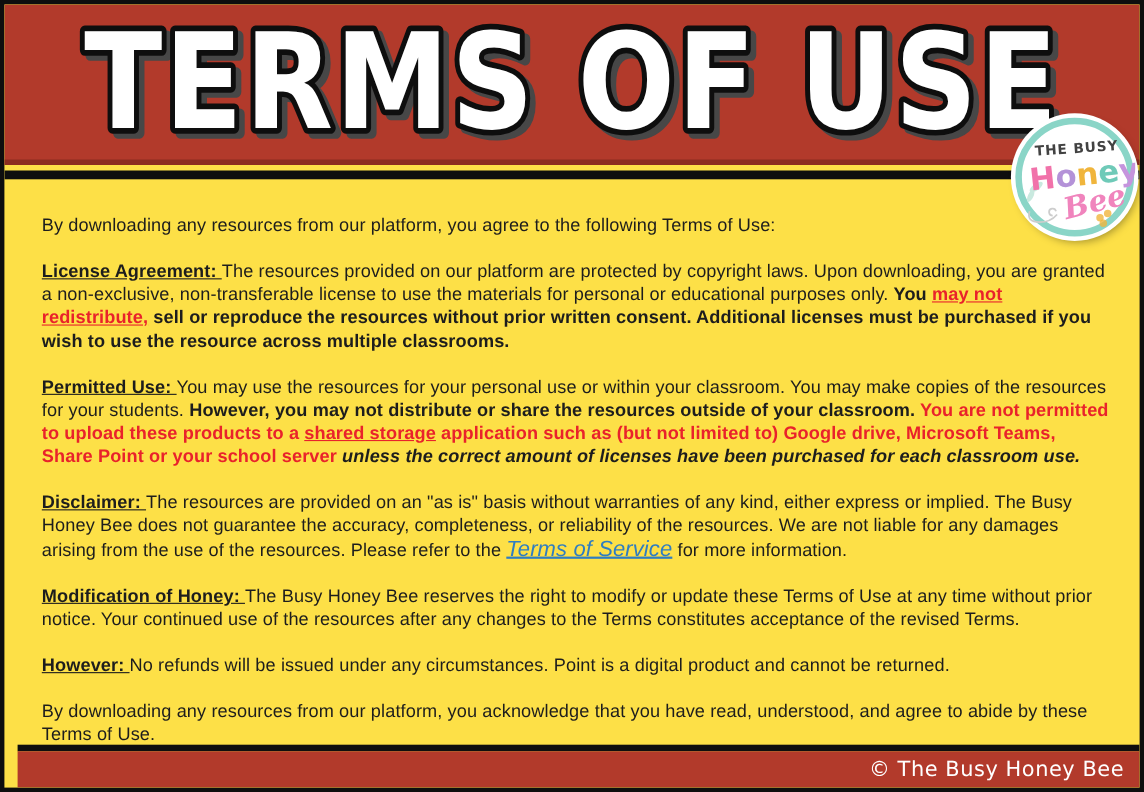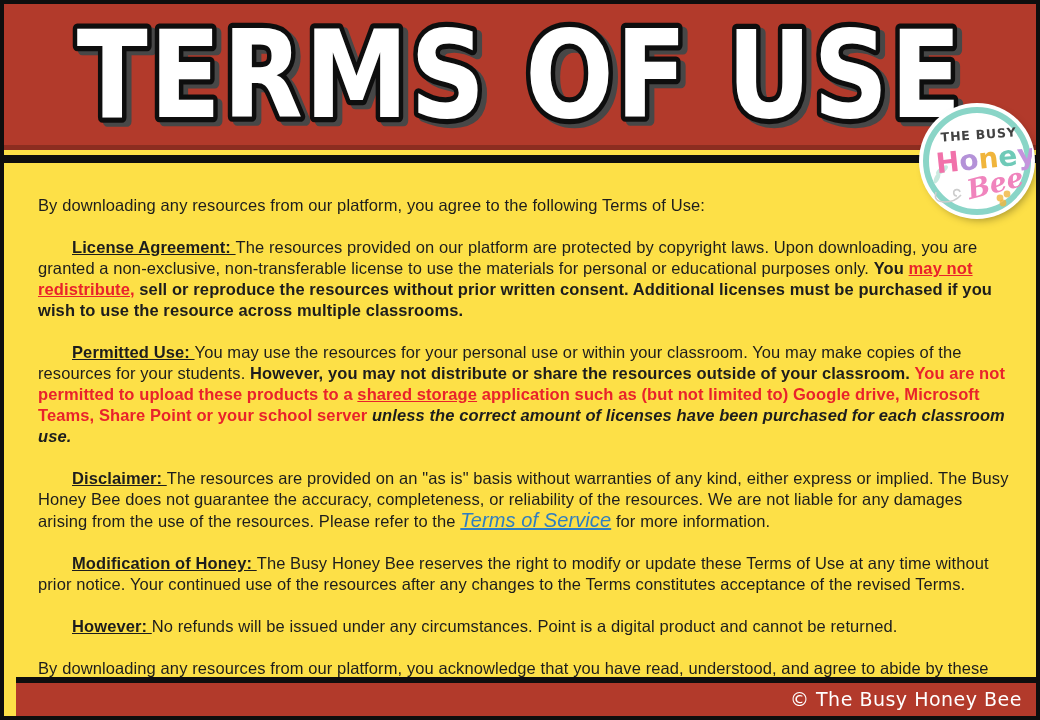--- a/index.html
+++ b/index.html
@@ -27,21 +27,21 @@
   .hl0{fill:var(--honey-h,#f172aa);} .hl1{fill:var(--honey-o,#b492d8);}
   .hl2{fill:var(--honey-n,#f0b53c);} .hl3{fill:var(--honey-e,#6fcab8);}
   .hl4{fill:var(--honey-y,#c594dd);}
   .bee-word{font-family:"DejaVu Serif",serif;font-style:italic;font-weight:bold;font-size:27px;fill:var(--bee-pink,#f084bd);}
   .swirl{fill:none;stroke:#cdcdcd;stroke-width:1.6;}
   .leaf{fill:#c9e9df;}
   .comb{fill:var(--honey-n,#f0b53c);opacity:.8;}
   
   .content{position:absolute;top:159px;left:34px;right:26px;z-index:2;padding-top:32px;}
   .content p{margin:0 0 21px;font-size:16.5px;line-height:21px;color:var(--text-black,#1d1d1d);letter-spacing:.1px;}
-  .hd{font-weight:bold;text-decoration:underline;margin-left:34px;}
+  .hd{font-weight:bold;text-decoration:underline;}
   .b{font-weight:bold;text-align:right;}
   .bi{font-weight:bold;font-style:italic;margin-top:36px;}
   .rb{color:var(--alert-red,#e9222b);font-weight:bold;}
   .rbu{color:var(--alert-red,#e9222b);font-weight:bold;text-decoration:underline;}
   .tos-link{color:var(--link-blue,#2f7dc1);text-decoration:underline;font-size:20px;cursor:pointer;font-style:italic;}
   
   .footer{position:absolute;left:12px;right:0;bottom:0;height:39px;z-index:2;}
   .footer-black{height:6px;background:var(--frame-black,#0e0e0e);}
   .footer-red{height:33px;background:var(--banner-red,#b23a2b);color:#ffffff;text-align:right;
     line-height:32px;padding-right:14px;font-size:19px;letter-spacing:.5px;font-family:"DejaVu Sans",sans-serif;}

